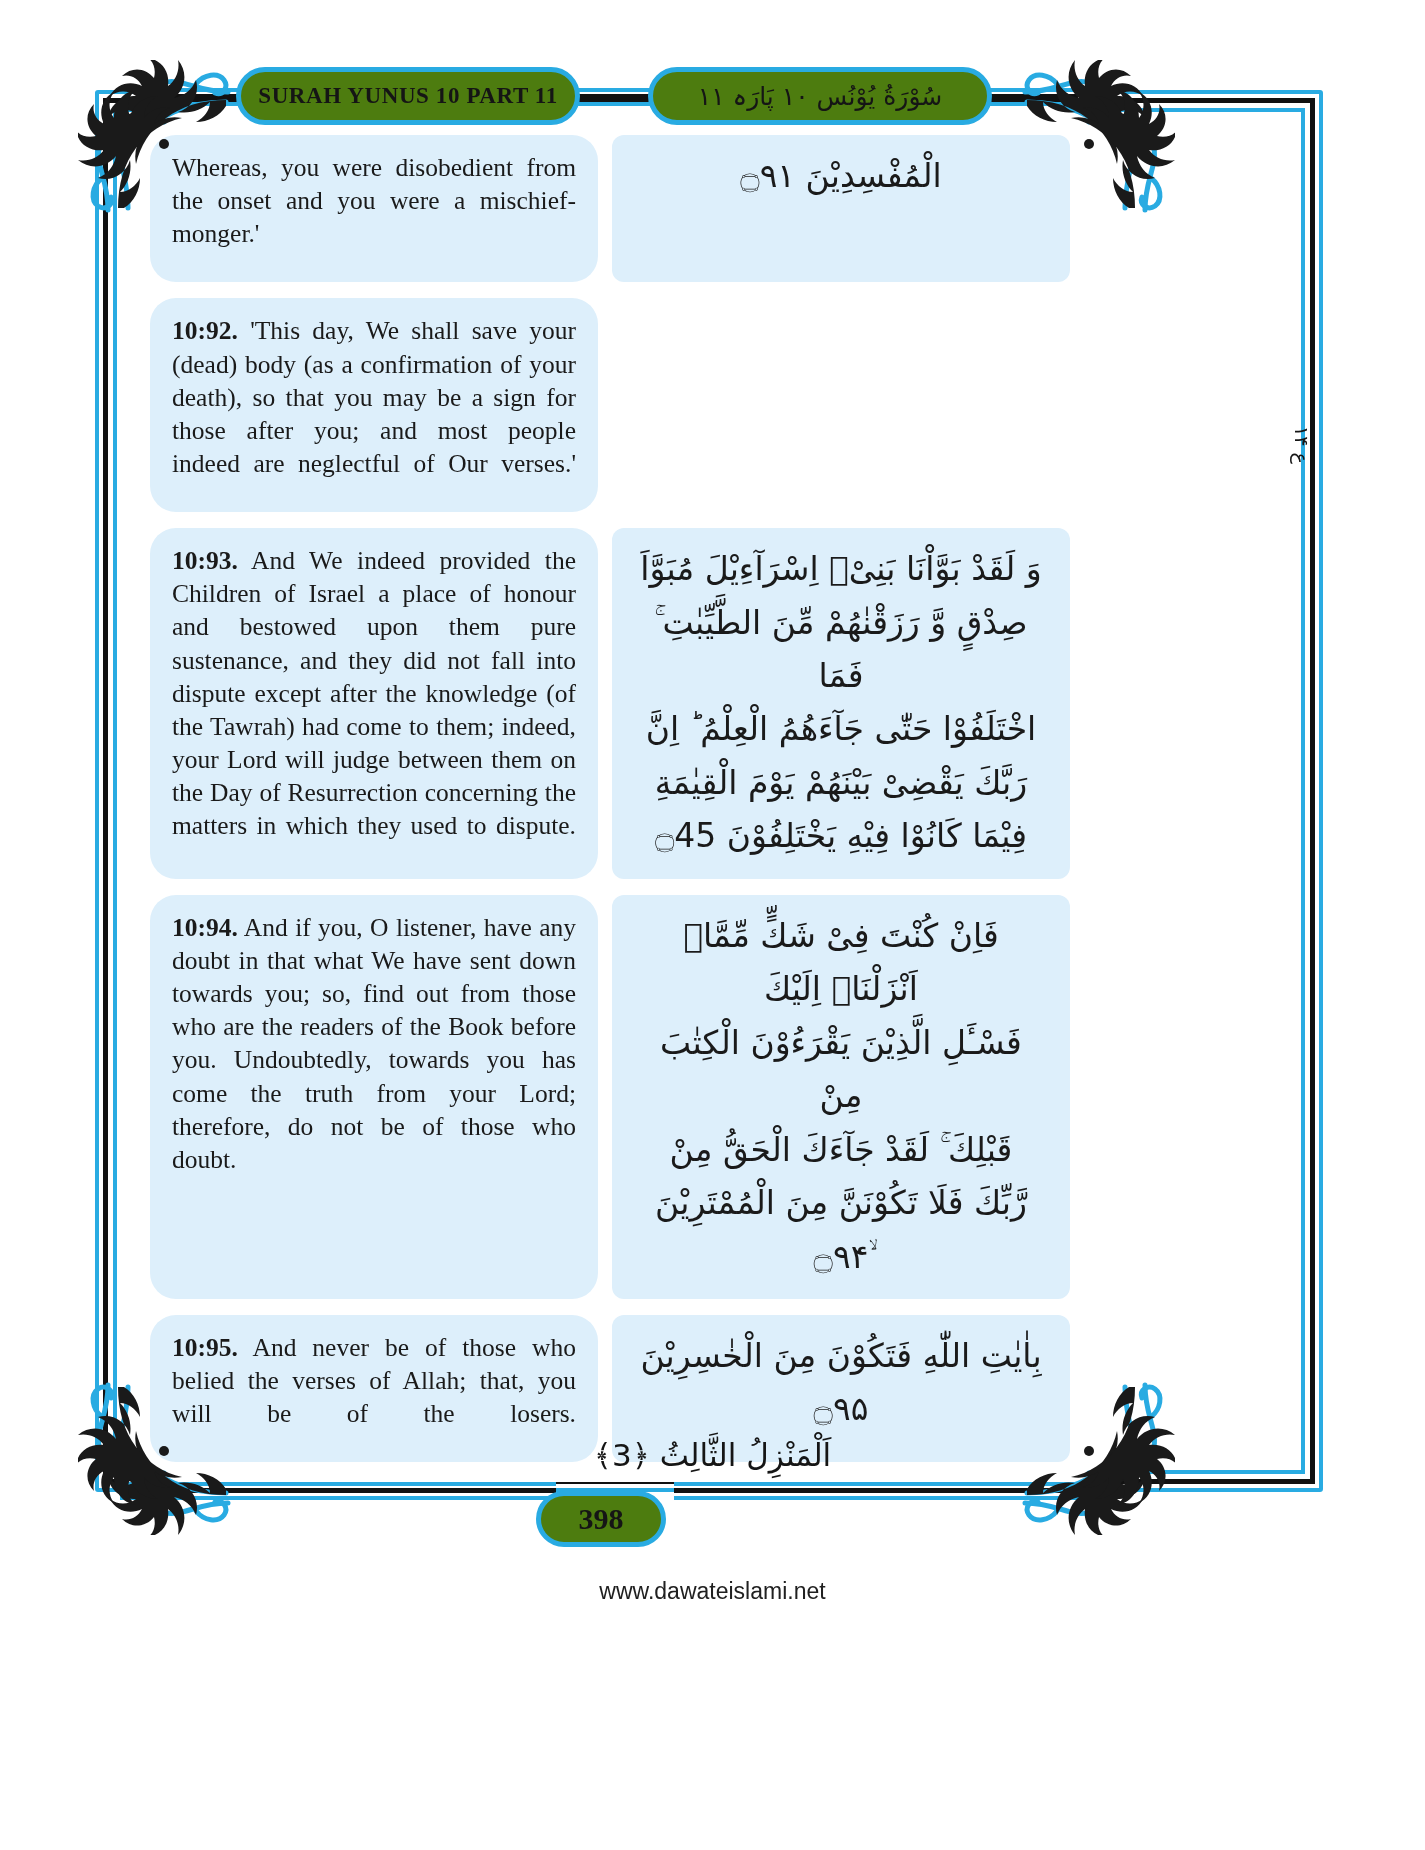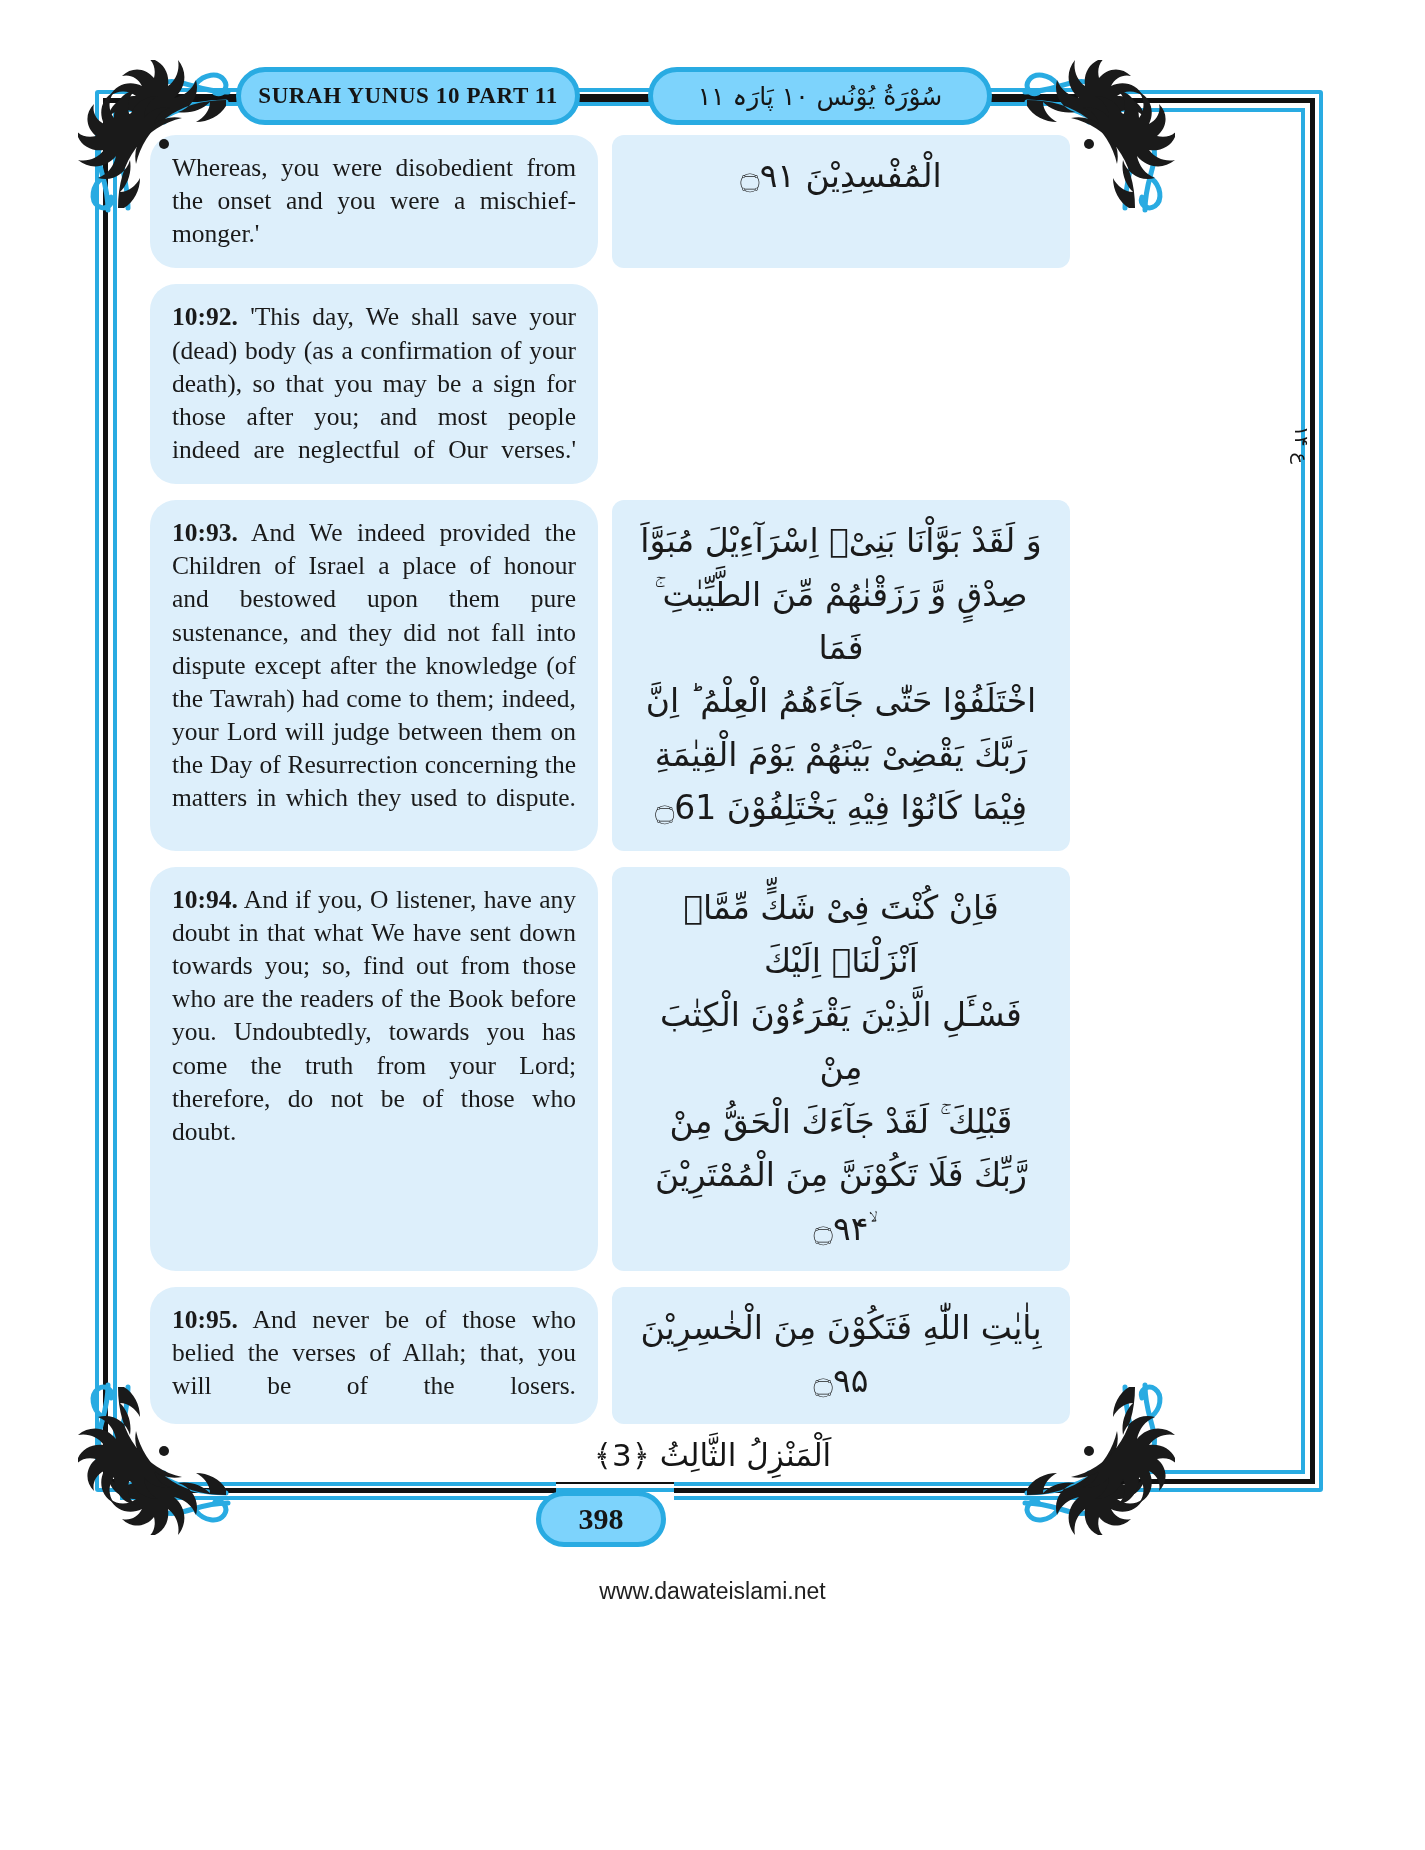--- a/index.html
+++ b/index.html
@@ -53,21 +53,21 @@
 
   
   .frame-gap {
     position: absolute;
     background: #ffffff;
   }
 
   
   .cartouche {
     position: absolute;
-    background: #7dd3fc;
+    background: #4d7c0f;
     border: 5px solid #29abe2;
     border-radius: 40px;
     box-sizing: border-box;
     display: flex;
     align-items: center;
     justify-content: center;
     z-index: 6;
   }
   #header-left-cartouche {
     left: 236px; top: 67px;
@@ -170,21 +170,21 @@
     margin-bottom: 16px;
     align-items: stretch;
   }
   .translation-box, .arabic-box {
     background: #ddeffb;
     border-radius: 26px;
     box-sizing: border-box;
   }
   .translation-box {
     width: 448px;
-    padding: 16px 22px 18px 22px;
+    padding: 16px 22px 32px 22px;
     text-align: justify;
     text-align-last: justify;
     font-family: "Liberation Serif", serif;
     font-size: 25.5px;
     line-height: 1.30;
     color: #1a1a1a;
   }
   .translation-box .vnum {
     font-weight: bold;
   }
@@ -368,21 +368,21 @@
     <div class="verse-row">
       <div class="translation-box">
         <span class="vnum">10:93.</span>
         <span>And We indeed provided the Children of Israel a place of honour and bestowed upon them pure sustenance, and they did not fall into dispute except after the knowledge (of the Tawrah) had come to them; indeed, your Lord will judge between them on the Day of Resurrection concerning the matters in which they used to dispute.</span>
       </div>
       <div class="arabic-box">
         <div>وَ لَقَدْ بَوَّاْنَا بَنِیْۤ اِسْرَآءِیْلَ مُبَوَّاَ</div>
         <div>صِدْقٍ وَّ رَزَقْنٰهُمْ مِّنَ الطَّیِّبٰتِ ۚ فَمَا</div>
         <div>اخْتَلَفُوْا حَتّٰى جَآءَهُمُ الْعِلْمُ ؕ اِنَّ</div>
         <div>رَبَّكَ یَقْضِیْ بَیْنَهُمْ یَوْمَ الْقِیٰمَةِ</div>
-        <div>فِیْمَا كَانُوْا فِیْهِ یَخْتَلِفُوْنَ ۝61</div>
+        <div>فِیْمَا كَانُوْا فِیْهِ یَخْتَلِفُوْنَ ۝45</div>
       </div>
     </div>
 
     <div class="verse-row">
       <div class="translation-box">
         <span class="vnum">10:94.</span>
         <span>And if you, O listener, have any doubt in that what We have sent down towards you; so, find out from those who are the readers of the Book before you. Undoubtedly, towards you has come the truth from your Lord; therefore, do not be of those who doubt.</span>
       </div>
       <div class="arabic-box">
         <div>فَاِنْ كُنْتَ فِیْ شَكٍّ مِّمَّاۤ اَنْزَلْنَاۤ اِلَیْكَ</div>

